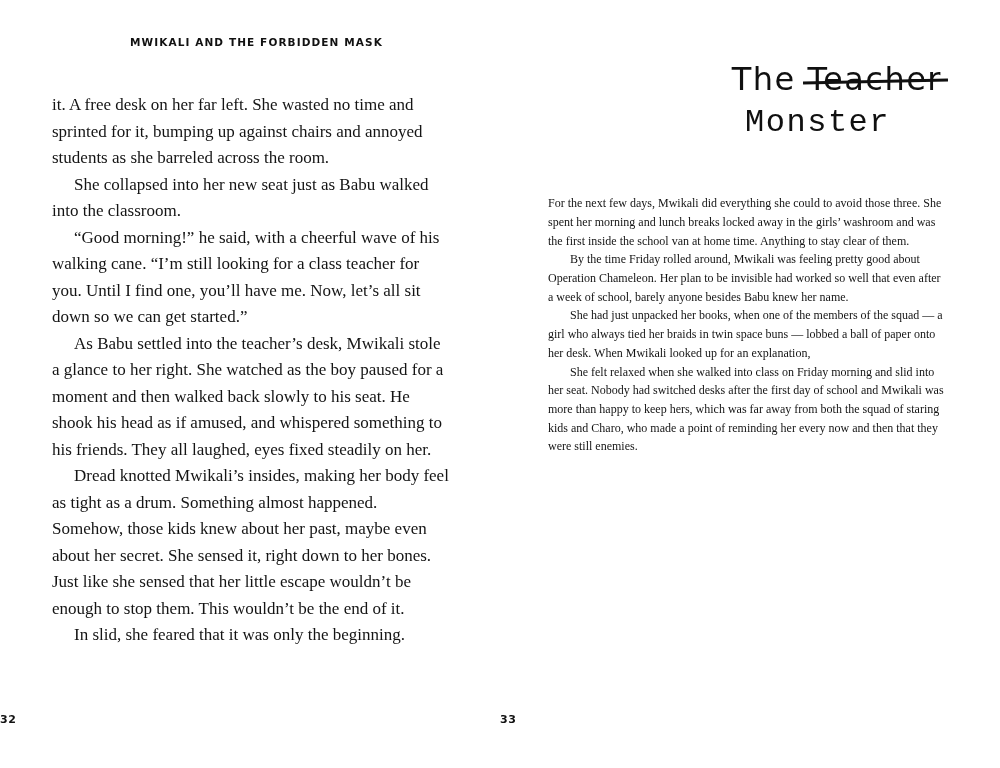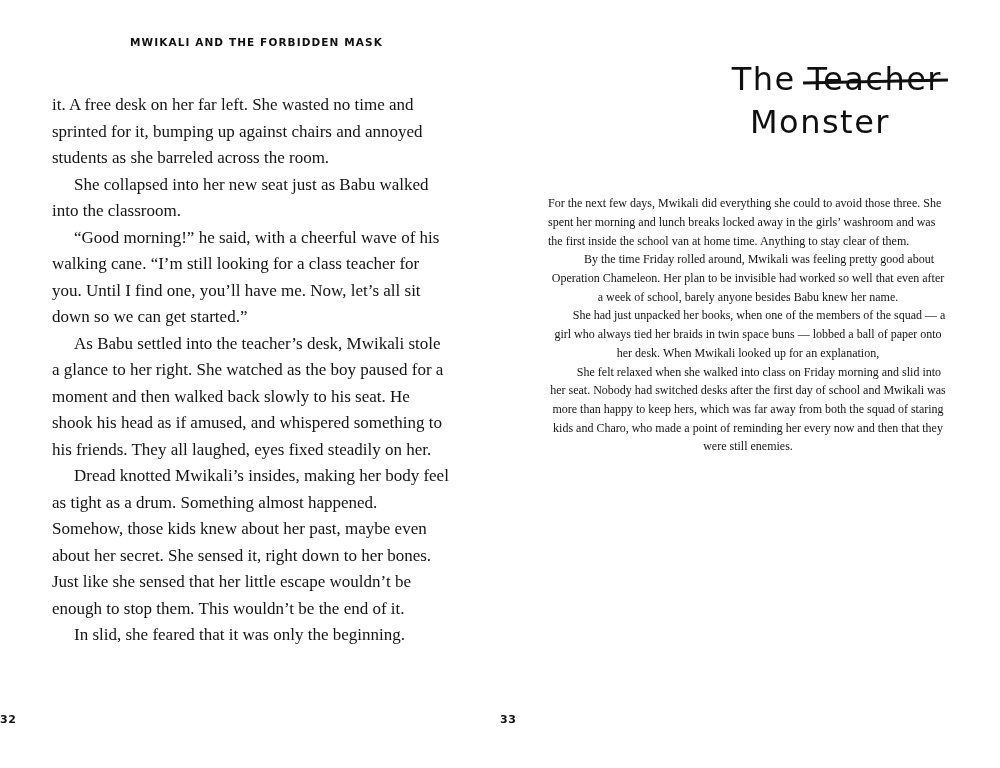--- a/index.html
+++ b/index.html
@@ -68,20 +68,21 @@
   }
   .chapter-title .line1 {
     display: block;
     white-space: nowrap;
   }
   .chapter-title .line2 {
     display: block;
     white-space: nowrap;
     margin-top: 4px;
     margin-right: 52px;
+    font-family: Liberation Mono, monospace;
   }
   .struck {
     position: relative;
     display: inline-block;
   }
   .struck::after {
     content: "";
     position: absolute;
     left: -4px;
     right: -6px;
@@ -94,21 +95,20 @@
     margin-top: 52px;
     font-size: 12px;
     line-height: 1.56;
     color: #141414;
   }
   .right-body p {
     margin: 0;
   }
   .right-body p.indent {
     text-indent: 22px;
-    text-align: center;
   }
   .folio {
     position: absolute;
     bottom: 42px;
     width: 100%;
     left: 0;
     text-align: left;
     font-family: "DejaVu Sans", sans-serif;
     font-size: 11px;
     font-weight: 700;

